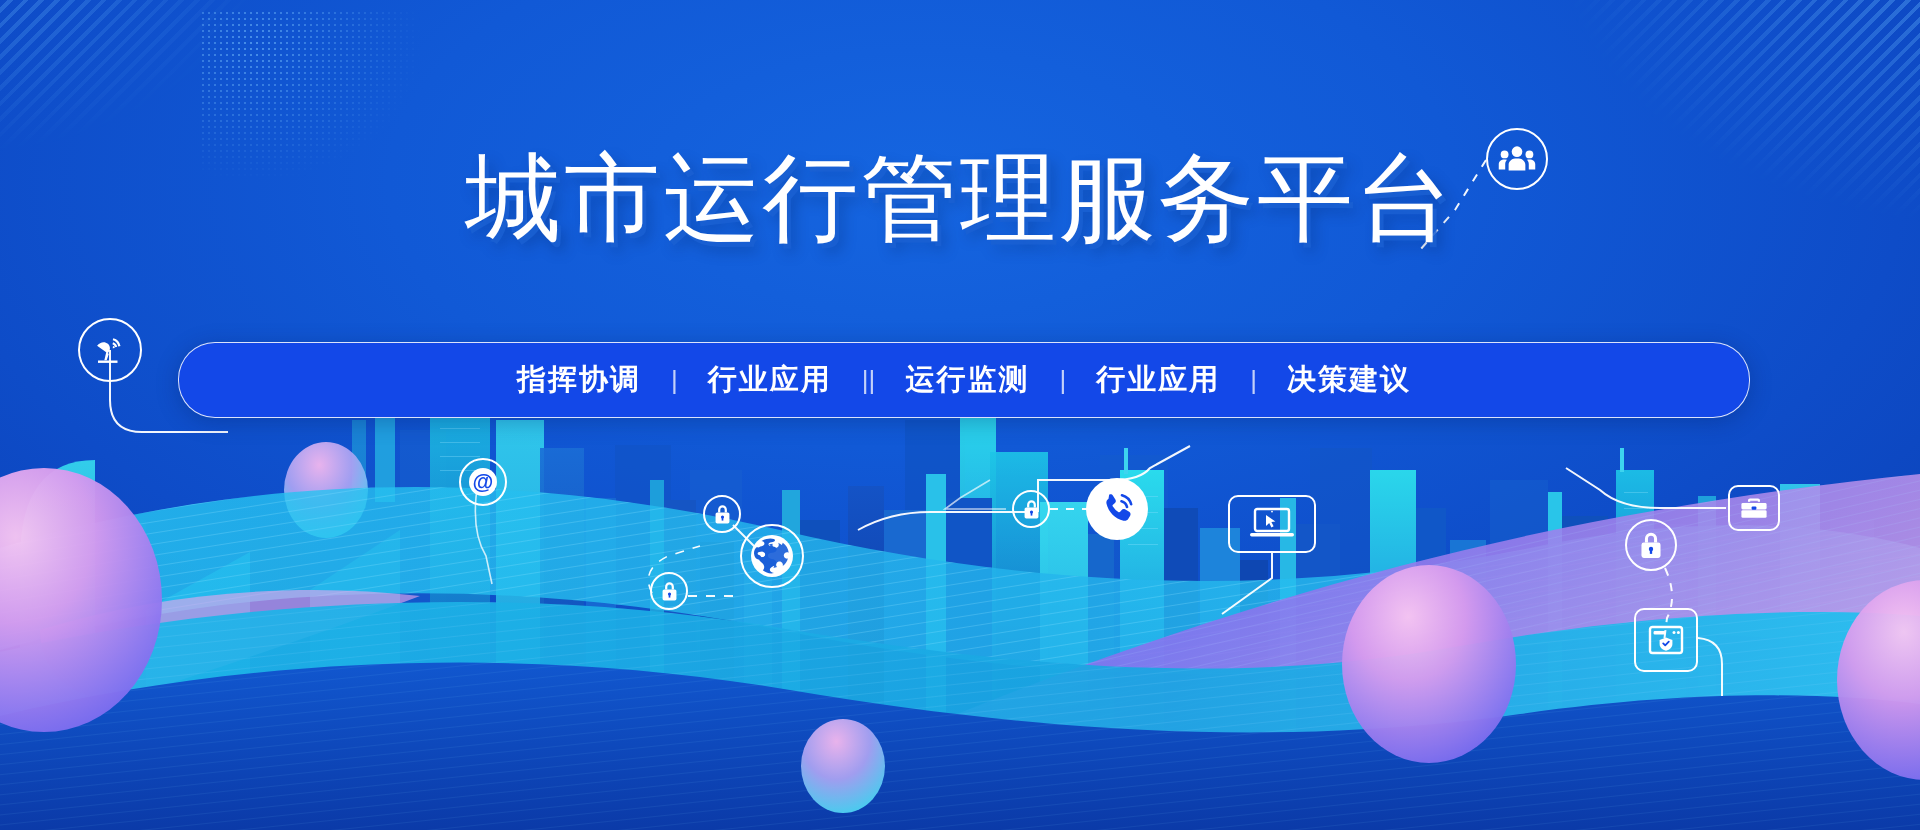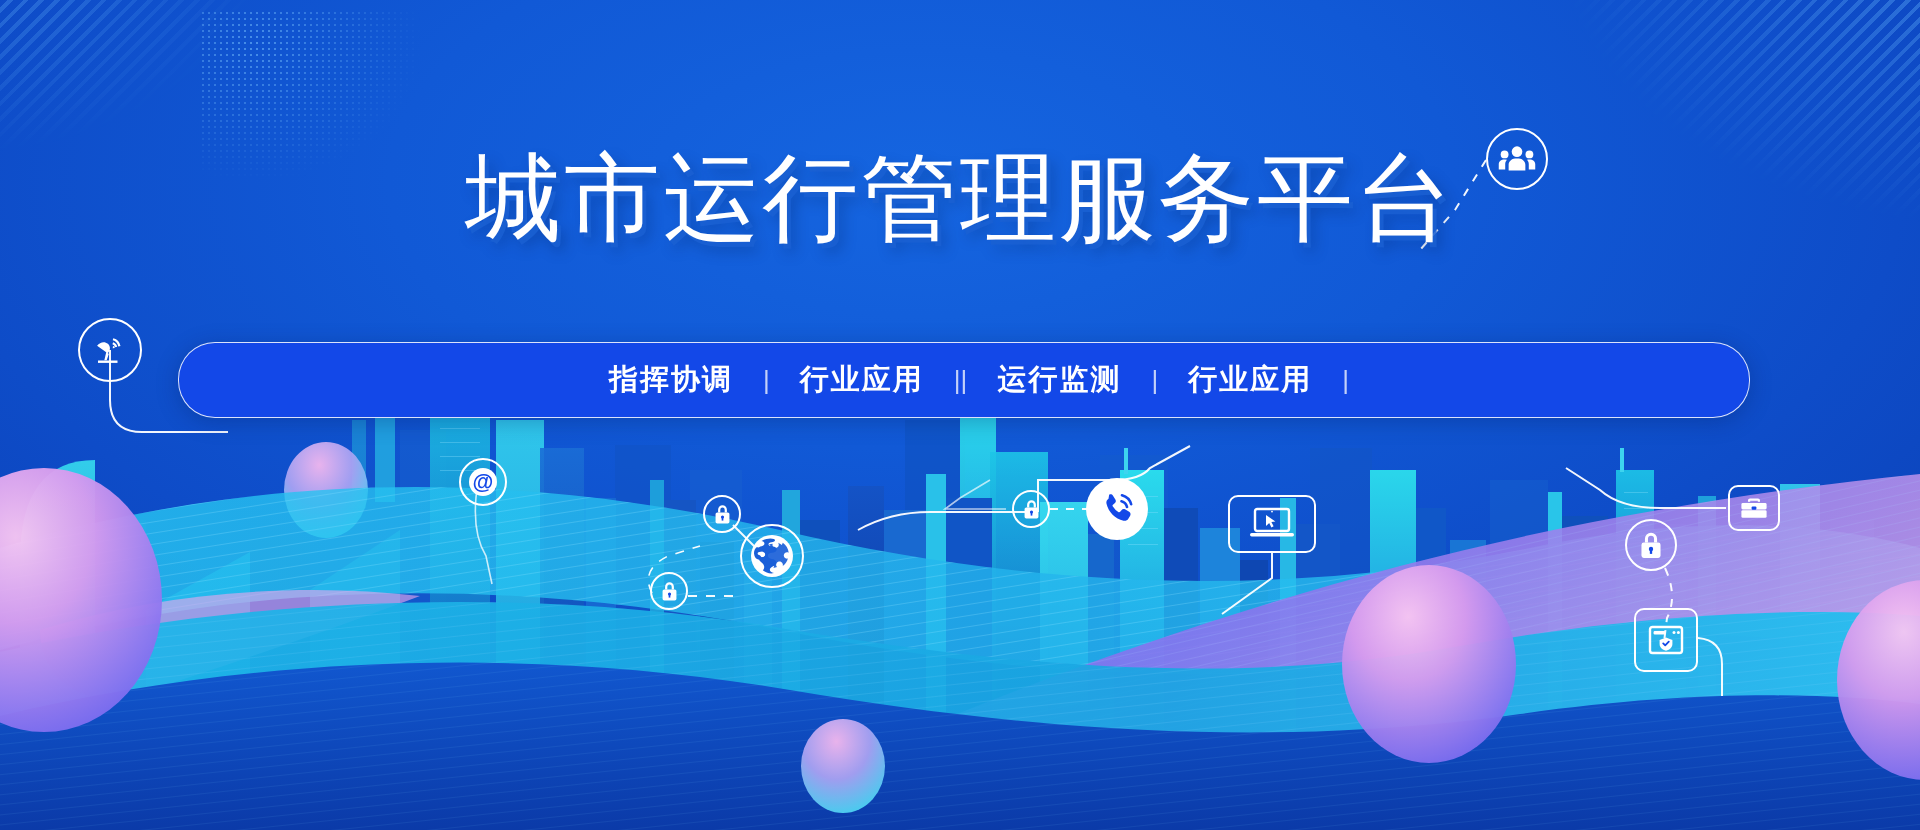--- a/index.html
+++ b/index.html
@@ -363,20 +363,21 @@
   <div id="nav">
     <span class="nav-item">指挥协调</span>
     <span class="nav-sep">|</span>
     <span class="nav-item">行业应用</span>
     <span class="nav-sep">|</span>
     <span class="nav-sep">|</span>
     <span class="nav-item">运行监测</span>
     <span class="nav-sep">|</span>
     <span class="nav-item">行业应用</span>
     <span class="nav-sep">|</span>
+    <span class="nav-item">决策建议</span>
   </div>
 
   <div class="badge circle" style="left:78px; top:318px; width:64px; height:64px;">
     <svg width="36" height="36" viewBox="0 0 24 24" fill="#fff">
       <path d="M4 19h13v1.6H4z"></path>
       <path d="M9.6 13.2l1.6 1.4-1.4 4.2H8.2z"></path>
       <path d="M3.4 9.2c1.9-2.6 5.1-3.2 7.2-1.3 1.9 1.7 1.8 4.6-.2 6.3L3.4 9.2z"></path>
       <path d="M14.2 4.1a6.6 6.6 0 0 1 4.8 5.3l-1.5.2a5.1 5.1 0 0 0-3.7-4.1zM14.1 6.8a4 4 0 0 1 2.7 3.1l-1.5.2a2.6 2.6 0 0 0-1.7-1.9zM14 9.4c.6.1 1.1.6 1.2 1.2l-1.4.2z"></path>
     </svg>
   </div>

